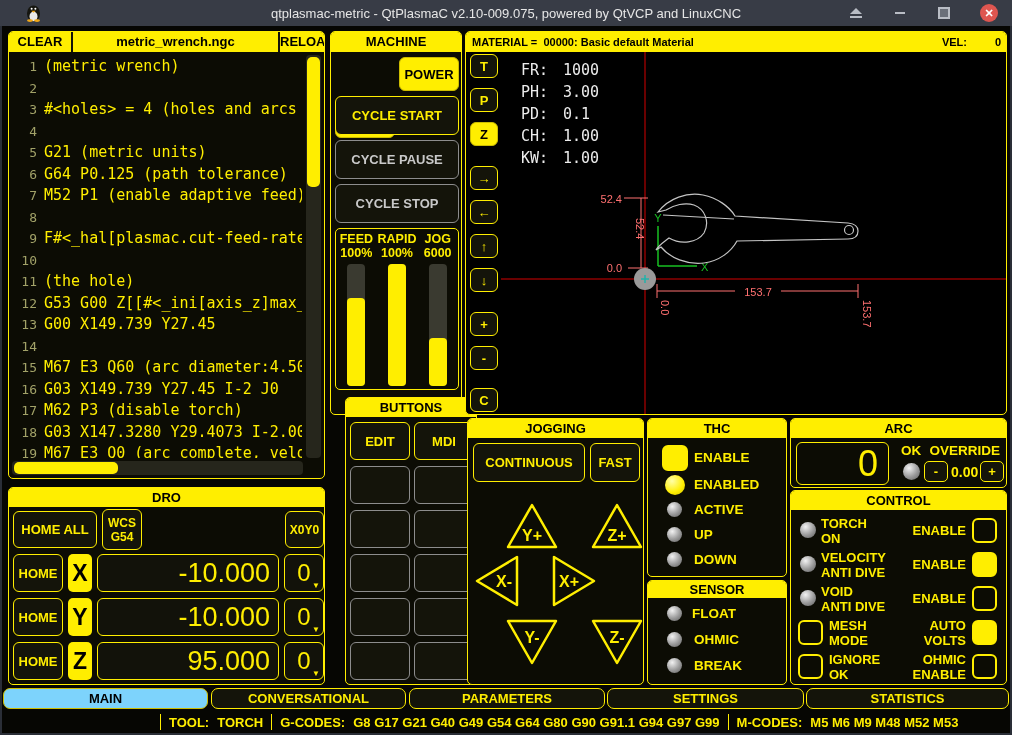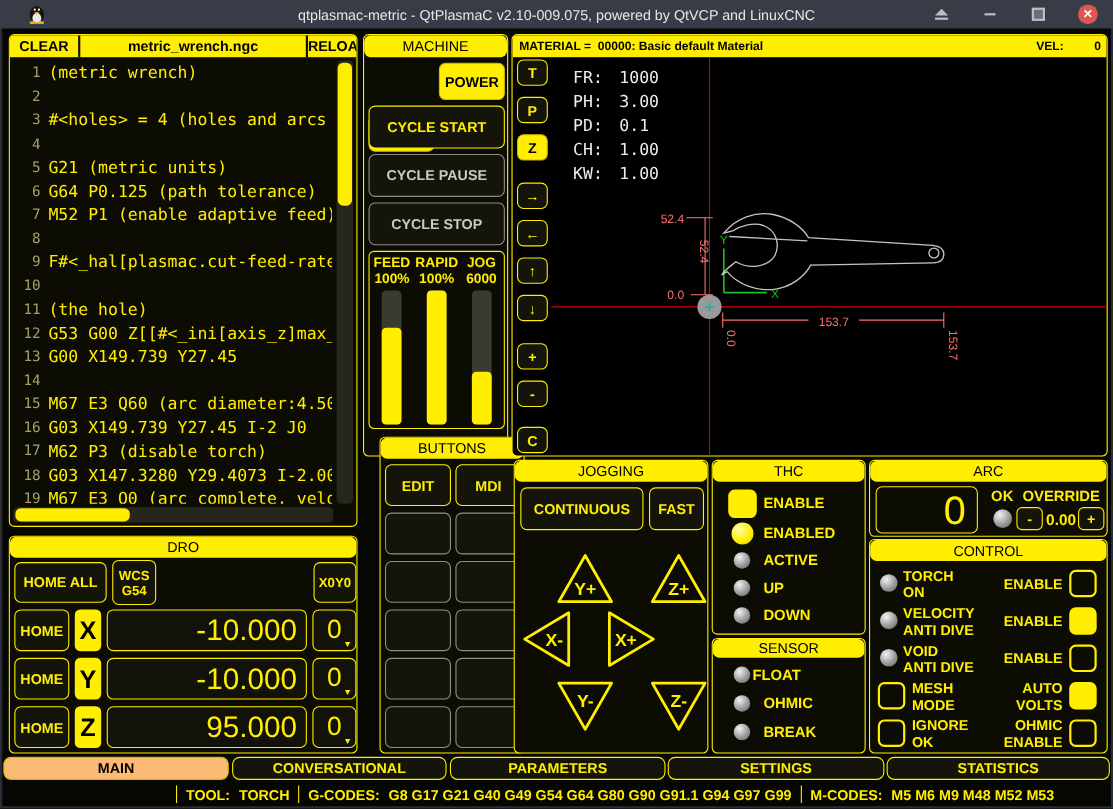--- a/index.html
+++ b/index.html
@@ -10,21 +10,21 @@
   .tux{position:absolute;left:26px;top:3px;}
   .winbtns{position:absolute;right:14px;top:0;height:26px;display:flex;align-items:center;gap:28px;}
   .wb{width:16px;height:16px;display:flex;align-items:center;justify-content:center;}
   .wb-min{width:10px;height:2px;background:#b9bdc5;}
   .wb-max{width:8px;height:8px;border:2px solid #b9bdc5;background:#6a6f79;}
   .wb-close{width:18px;height:18px;border-radius:50%;background:#de5650;color:#fff;font-size:11px;font-weight:bold;display:flex;align-items:center;justify-content:center;line-height:1;}
   
   .main{position:absolute;left:2px;top:26px;width:1008px;height:707px;background:#060603;}
   
   .panel{position:absolute;background:#0c0c04;border:1px solid #ffee00;border-radius:5px;overflow:hidden;box-sizing:border-box;}
-  .phead{position:absolute;left:0;top:0;right:0;height:19px;background:#ffee00;color:#000;font-size:13px;font-weight:normal;text-align:center;line-height:19px;border-radius:6px;}
+  .phead{position:absolute;left:0;top:0;right:0;height:19px;background:#ffee00;color:#000;font-size:13px;font-weight:bold;text-align:center;line-height:19px;}
   .btn{position:absolute;background:#14140a;border:1px solid #ffee00;border-radius:6px;color:#ffee00;font-size:13px;font-weight:bold;display:flex;align-items:center;justify-content:center;box-sizing:border-box;text-align:center;}
   .btn.filled{background:#ffee00;color:#000;border-color:#cdbd00;}
   .btn.dim{border-color:#8d8d8d;color:#c9c9c9;}
   .btn.empty{border-color:#8d8d8d;}
   .led{border-radius:50%;display:inline-block;}
   .led.off{background:radial-gradient(circle at 35% 30%,#f2f2f2,#9a9a9a 55%,#5c5c5c);}
   .led.on{background:radial-gradient(circle at 35% 30%,#ffffa8,#ffee00 60%,#cfc000);}
   .cb{box-sizing:border-box;border:2px solid #ffee00;border-radius:6px;background:transparent;display:inline-block;}
   .cb.on{background:#ffee00;}
   
@@ -66,21 +66,21 @@
   .rlab{position:absolute;color:#ffee00;font-size:13.5px;font-weight:bold;}
   .ctl-l{position:absolute;left:30px;color:#ffee00;font-size:13px;font-weight:bold;line-height:15px;}
   .ctl-r{position:absolute;right:40px;color:#ffee00;font-size:13px;font-weight:bold;line-height:15px;text-align:right;}
   
   .axisbox{position:absolute;background:#ffee00;border-radius:5px;color:#000;font-size:23px;font-weight:bold;display:flex;align-items:center;justify-content:center;}
   .droval{position:absolute;background:#12120a;border:1px solid #ffee00;border-radius:6px;color:#ffee00;font-size:27px;display:flex;align-items:center;justify-content:flex-end;padding-right:8px;box-sizing:border-box;}
   .zerobtn{position:absolute;background:#12120a;border:1px solid #ffee00;border-radius:6px;color:#ffee00;font-size:24px;display:flex;align-items:center;justify-content:center;box-sizing:border-box;}
   .zerobtn .dd{position:absolute;right:3px;bottom:1px;font-size:8px;color:#ffee00;}
   
   .tab{position:absolute;top:688px;height:21px;background:#14140a;border:1px solid #ffee00;border-radius:7px;color:#ffee00;font-size:13px;font-weight:bold;display:flex;align-items:center;justify-content:center;box-sizing:border-box;}
-  .tab.active{background:#fdba74;color:#000;border-color:#cdbd00;}
+  .tab.active{background:#7dd3fc;color:#000;border-color:#cdbd00;}
   .statusbar{position:absolute;left:0;top:711px;width:1012px;height:22px;display:flex;align-items:center;color:#ffee00;font-size:13px;font-weight:bold;}
   .sbsep{width:1px;height:16px;background:#ffee00;margin:0 8px;}
   .sbv{margin-left:8px;}
 </style>
 </head>
 <body>
 
 <div id="app">
 
   <div class="titlebar">
@@ -333,21 +333,21 @@
     <div class="irow" style="top:133px;height:16px;">
       <span class="led off" style="position:absolute;left:19px;top:0;width:15px;height:15px;"></span>
       <span class="rlab" style="left:46px;top:0;">DOWN</span>
     </div>
   </div>
 
   <div class="panel" style="left:647px;top:580px;width:140px;height:105px;">
     <div class="phead" style="height:17px;line-height:17px;">SENSOR</div>
     <div class="irow" style="top:25px;height:16px;">
       <span class="led off" style="position:absolute;left:19px;top:0;width:15px;height:15px;"></span>
-      <span class="rlab" style="left:36px;top:0;">FLOAT</span>
+      <span class="rlab" style="left:44px;top:0;">FLOAT</span>
     </div>
     <div class="irow" style="top:51px;height:16px;">
       <span class="led off" style="position:absolute;left:19px;top:0;width:15px;height:15px;"></span>
       <span class="rlab" style="left:46px;top:0;">OHMIC</span>
     </div>
     <div class="irow" style="top:77px;height:16px;">
       <span class="led off" style="position:absolute;left:19px;top:0;width:15px;height:15px;"></span>
       <span class="rlab" style="left:46px;top:0;">BREAK</span>
     </div>
   </div>

